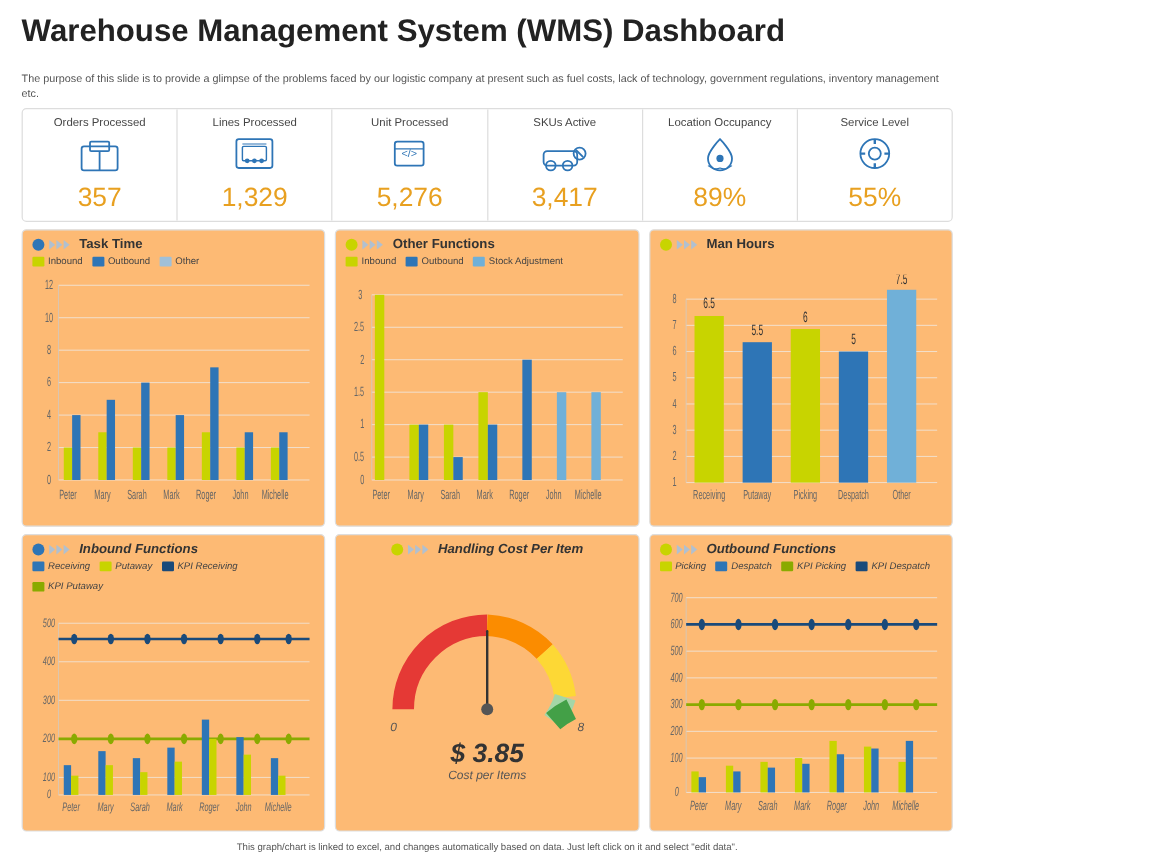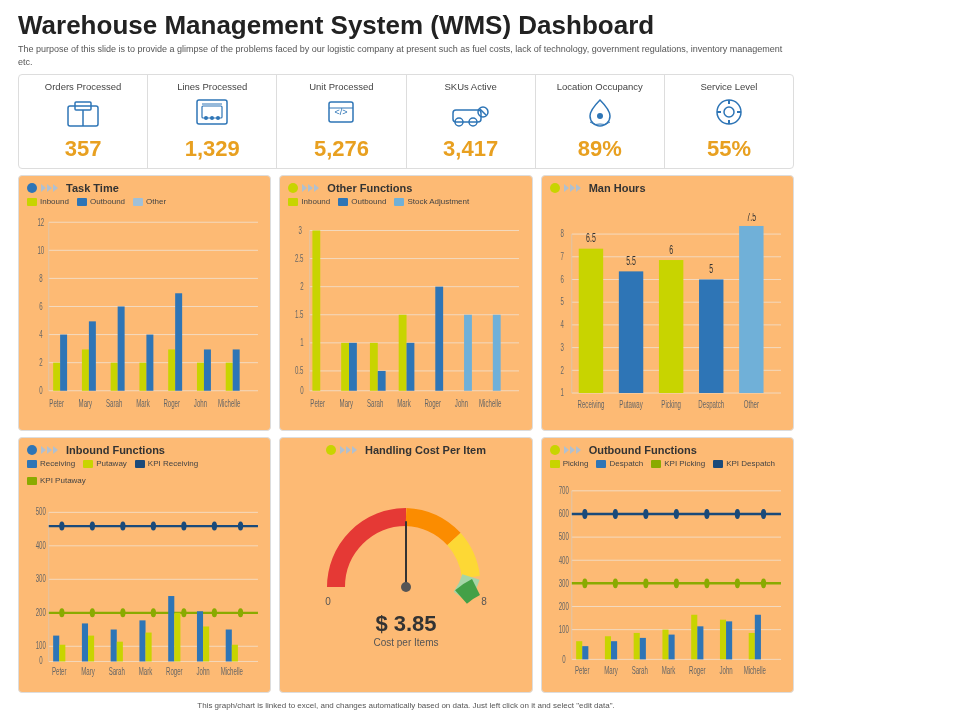--- a/index.html
+++ b/index.html
@@ -22,21 +22,21 @@
     }
     .title-section h1 {
       font-size: 26px;
       font-weight: 700;
       color: #222;
       line-height: 1.2;
     }
     .title-section p {
       font-size: 9px;
       color: #555;
-      margin-top: 2px;
+      margin-top: 18px;
       line-height: 1.4;
     }
     
     .kpi-row {
       display: flex;
       gap: 0;
       border: 1px solid #ddd;
       border-radius: 4px;
       overflow: hidden;
       background: #fff;
@@ -56,21 +56,21 @@
       color: #444;
       text-align: right;
       margin-bottom: 4px;
     }
     .kpi-icon {
       font-size: 22px;
       margin-bottom: 2px;
     }
     .kpi-value {
       font-size: 22px;
-      font-weight: 700;
+      font-weight: 400;
       color: #e8a020;
     }
     
     .charts-row {
       display: flex;
       gap: 8px;
       flex: 1;
     }
     .chart-card {
       flex: 1;
@@ -425,21 +425,21 @@
           <text x="47" y="120" font-size="7" fill="#666" text-anchor="middle">Receiving</text>
           <text x="93" y="120" font-size="7" fill="#666" text-anchor="middle">Putaway</text>
           <text x="139" y="120" font-size="7" fill="#666" text-anchor="middle">Picking</text>
           <text x="185" y="120" font-size="7" fill="#666" text-anchor="middle">Despatch</text>
           <text x="231" y="120" font-size="7" fill="#666" text-anchor="middle">Other</text>
         </svg>
       </div>
     </div>
   </div>
 
-  <div class="charts-row" style="flex: 1.2;">
+  <div class="charts-row" style="flex: 1.2; font-style: italic;">
 
     <div class="chart-card">
       <div class="chart-title-row">
         <div class="chart-dot" style="background:#2e75b6;"></div>
         <div class="chart-arrows">
           <div class="chart-arrow"></div>
             <div class="chart-arrow"></div>
             <div class="chart-arrow"></div>
         </div>
         <span class="chart-title">Inbound Functions</span>

